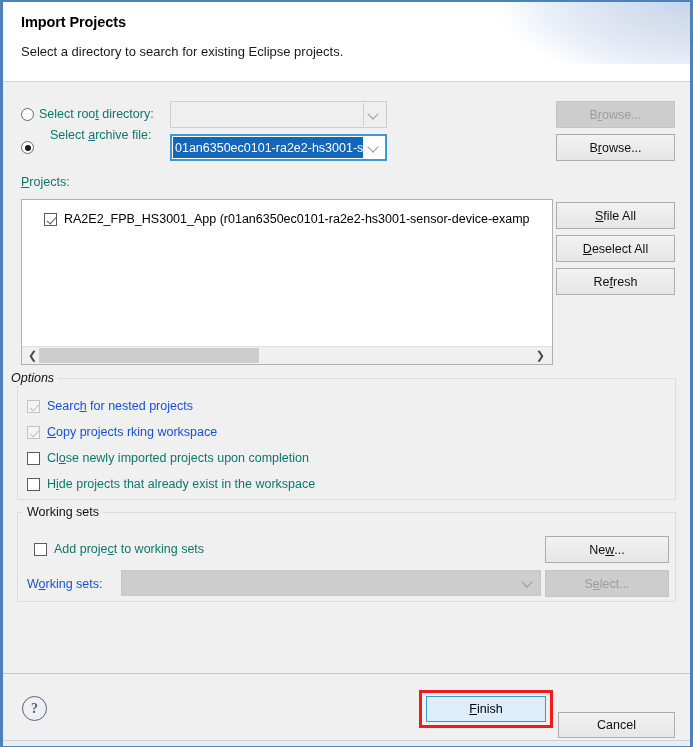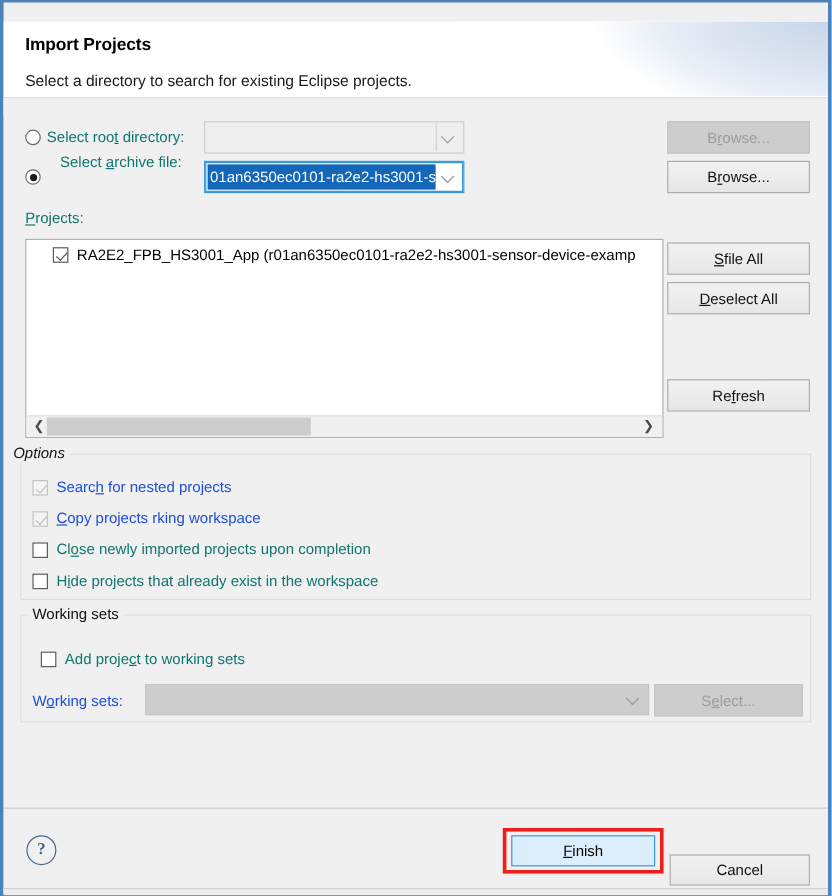--- a/index.html
+++ b/index.html
@@ -25,21 +25,21 @@
     border-left: 3px solid #4d82b8;
     border-right: 3px solid #4d82b8;
     border-top: 2px solid #4d82b8;
     border-bottom: 2px solid #4d82b8;
     background: #f0f0f0;
   }
 
   
   #header {
     position: absolute;
-    left: 0; top: 16px;
+    left: 0; top: 0;
     width: 687px; height: 79px;
     background: #ffffff;
     overflow: hidden;
   }
   #header-gradient {
     position: absolute;
     right: 0; top: 0;
     width: 310px; height: 62px;
     background: radial-gradient(ellipse 260px 120px at 105% -15%,
                  #c3d2e8 0%, #d7e0ee 35%, #eaeff7 62%, #ffffff 82%);
@@ -215,21 +215,21 @@
     box-sizing: border-box;
     background: #ffffff;
     border: 1px solid #b0b0b0;
     overflow: hidden;
   }
   #proj-row {
     position: absolute;
     left: 0; top: 6px;
     width: 100%; height: 20px;
     display: flex;
-    align-items: flex-start;
+    align-items: flex-end;
   }
   #proj-row .checkbox { position: relative; margin-left: 22px; flex: 0 0 auto; }
   #proj-label {
     margin-left: 7px;
     font-size: 12.5px;
     white-space: nowrap;
     overflow: hidden;
   }
   #hscroll {
     position: absolute;
@@ -356,21 +356,21 @@
         <span class="u">S</span>
         <span>file All</span>
       </div>
 
     <div class="btn" style="left:553px; top:153px; width:119px; height:27px;">
         <span></span>
         <span class="u">D</span>
         <span>eselect All</span>
       </div>
 
-    <div class="btn" style="left:553px; top:186px; width:119px; height:27px;margin-top:48px;">
+    <div class="btn" style="left:553px; top:186px; width:119px; height:27px;">
         <span>Re</span>
         <span class="u">f</span>
         <span>resh</span>
       </div>
 
     <div class="group" style="left:14px; top:296px; width:659px; height:122px;"></div>
     <div class="group-title" style="left:4px; top:289px;font-style:italic;">Options</div>
 
     <div class="checkbox checked disabled" style="left:24px; top:318px;"></div>
     <div class="lbl disabled" style="left:44px; top:316px;"><span>Searc</span><span class="u">h</span><span> for nested projects</span></div>
@@ -383,20 +383,25 @@
 
     <div class="checkbox" style="left:24px; top:396px;"></div>
     <div class="lbl" style="left:44px; top:394px;"><span>H</span><span class="u">i</span><span>de projects that already exist in the workspace</span></div>
 
     <div class="group" style="left:14px; top:430px; width:659px; height:90px;"></div>
     <div class="group-title" style="left:20px; top:423px;">Working sets</div>
 
     <div class="checkbox" style="left:31px; top:461px;"></div>
     <div class="lbl" style="left:51px; top:459px;"><span>Add proje</span><span class="u">c</span><span>t to working sets</span></div>
 
+    <div class="btn" style="left:542px; top:454px; width:124px; height:27px;">
+        <span>Ne</span>
+        <span class="u">w</span>
+        <span>...</span>
+      </div>
 
     <div class="lbl disabled" style="left:24px; top:494px;"><span>W</span><span class="u">o</span><span>rking sets:</span></div>
 
     <div class="combo disabled-dark" style="left:118px; top:488px; width:420px; height:26px;">
       <div class="combo-value"></div>
       <div class="combo-arrow"></div>
     </div>
 
     <div class="btn disabled" style="left:542px; top:488px; width:124px; height:27px;">
         <span>S</span>

